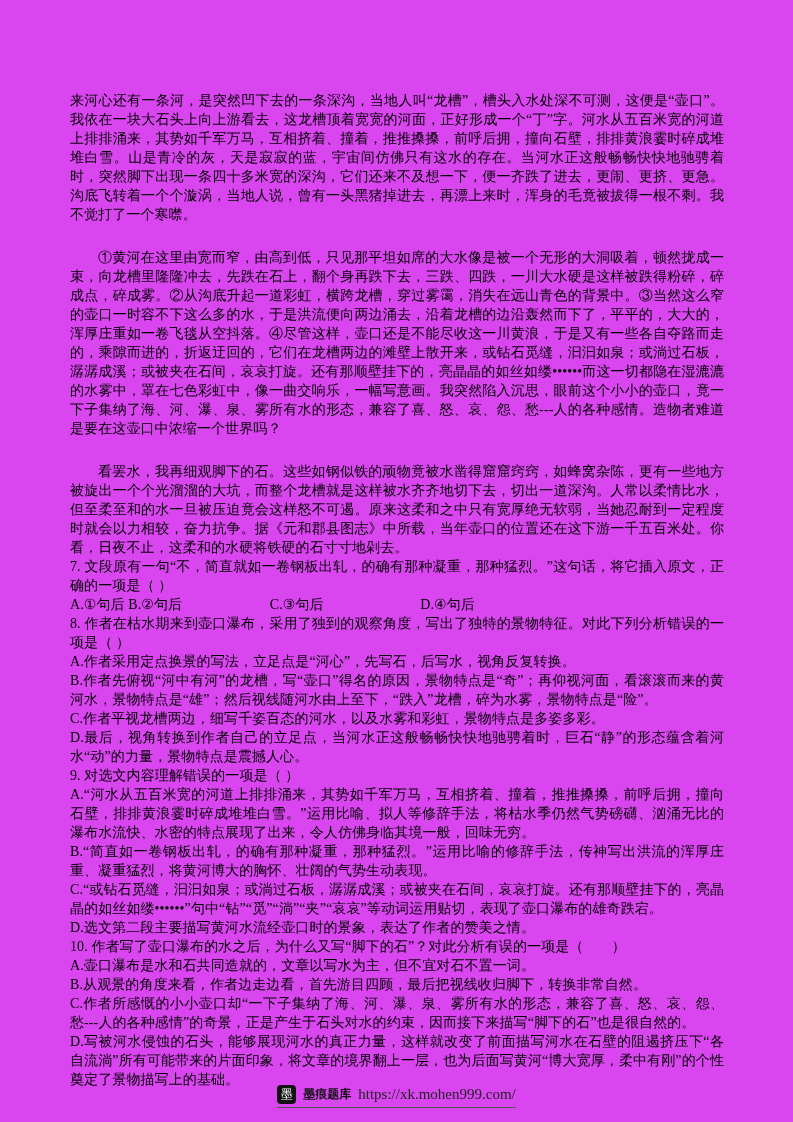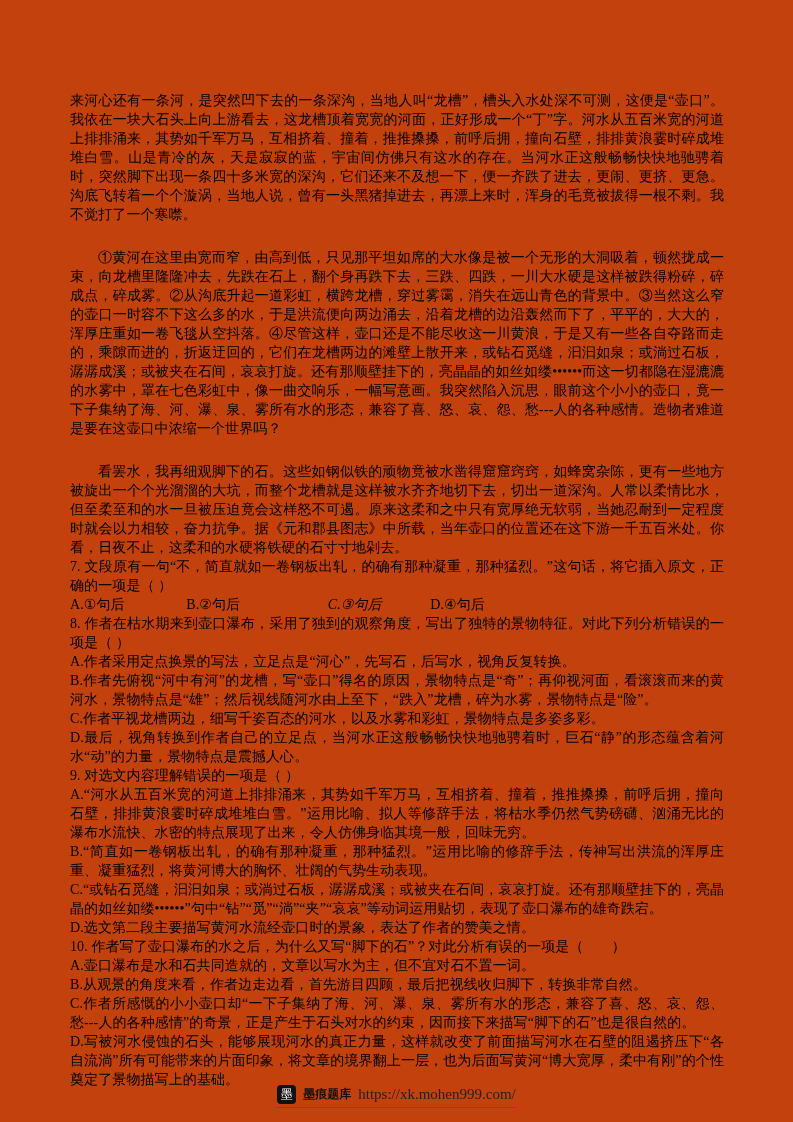--- a/index.html
+++ b/index.html
@@ -4,37 +4,37 @@
 <style>
   * { margin: 0; padding: 0; box-sizing: border-box; }
   html, body { background: #ffffff; }
   body {
     width: 793px; height: 1122px;
     position: relative;
     font-family: "Liberation Serif", "DejaVu Serif", serif;
     color: #000;
     overflow: hidden;
   }
-  .page { position: absolute; inset: 0; background: #c2410c; }
+  .page { position: absolute; inset: 0; background: #d946ef; }
   .content {
     position: absolute;
     top: 91px; left: 70px;
     width: 654px;
     font-size: 14px;
     line-height: 19px;
     text-align: justify;
     letter-spacing: 0.1px;
   }
   .content p { margin: 0; }
   p.indent { text-indent: 2em; margin-top: 24px; }
   .options-line { white-space: nowrap; }
   .options-line .opt { display: inline-block; }
-  .options-line .opt.g1 { margin-right: 58px; }
+  .options-line .opt.g1 { }
   .options-line .opt.g2 { margin-right: 84px; }
-  .options-line .opt.g3 { margin-right: 45px; font-style: italic; }
+  .options-line .opt.g3 { margin-right: 93px; }
   .footer {
     position: absolute;
     bottom: 14px; left: 0; right: 0;
     text-align: center;
     font-size: 15px;
   }
   .footer-inner {
     display: inline-flex;
     align-items: center;
     gap: 7px;

